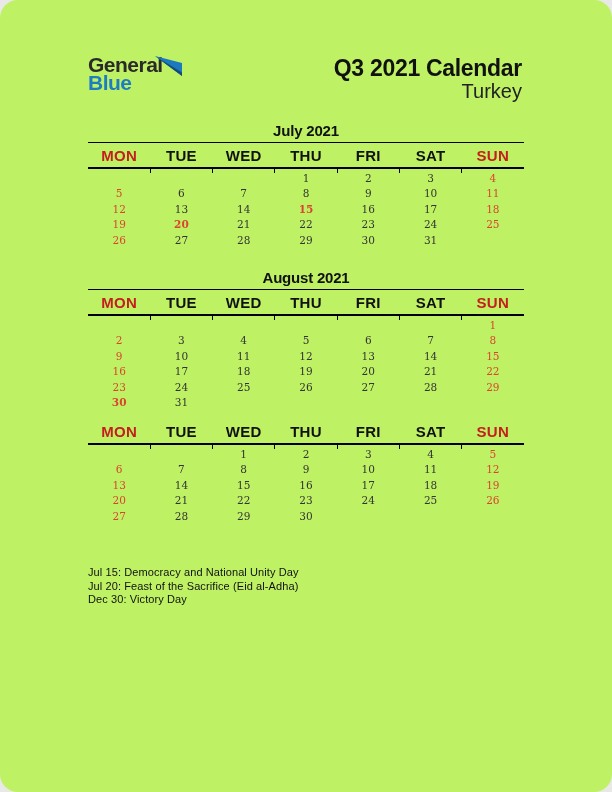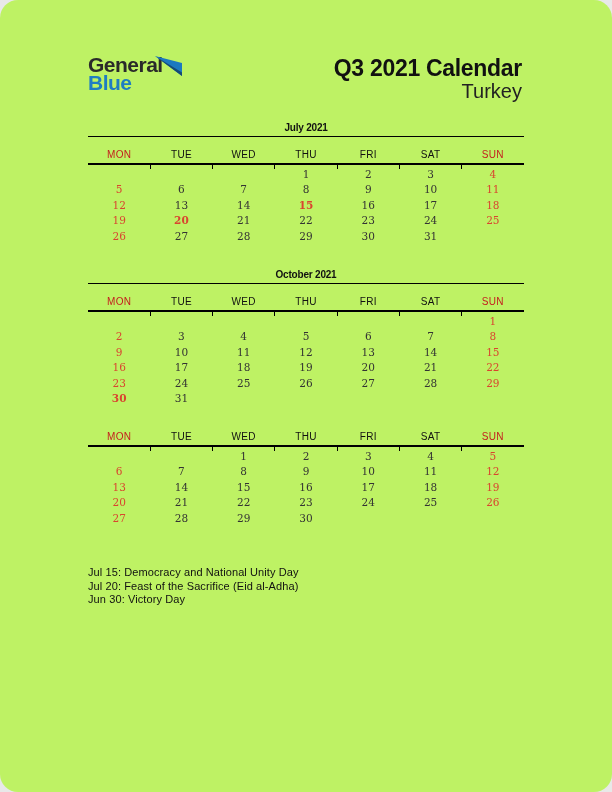--- a/index.html
+++ b/index.html
@@ -41,29 +41,29 @@
   
   .titleblock{position:absolute;top:56px;right:90px;text-align:right;}
   .titleblock .t1{font-size:23px;font-weight:700;color:#111;line-height:24px;letter-spacing:-0.3px;}
   .titleblock .t2{font-size:20px;font-weight:400;color:#222;line-height:20px;margin-top:1px;}
   
   .month{position:absolute;left:88px;width:436px;}
   .month-0{top:122px;}
   .month-1{top:269px;}
   .month-2{top:419px;}
   .m-title{
-    text-align:center;font-size:10px;font-weight:700;color:#111;
+    text-align:center;font-size:15px;font-weight:700;color:#111;
     padding-bottom:3px;border-bottom:1px solid var(--rule);letter-spacing:-0.2px;
   }
   .dow{
     display:grid;grid-template-columns:repeat(7,1fr);
     padding:4px 0 3px 0;border-bottom:2.5px solid var(--rule);
   }
   .dow span{
-    text-align:center;font-size:10px;font-weight:400;color:#111;letter-spacing:0.3px;margin-top:8px;
+    text-align:center;font-size:15px;font-weight:700;color:#111;letter-spacing:0.3px;
   }
   .dow span.red{color:var(--red-h);}
   .ticks{position:relative;height:0;}
   .ticks i{
     position:absolute;top:0;width:1px;height:4px;background:var(--rule);display:block;
   }
   .weeks{margin-top:2px;}
   .wrow{display:grid;grid-template-columns:repeat(7,1fr);height:15.4px;}
   .wrow span{
     text-align:center;font-family:"DejaVu Serif", serif;
@@ -156,21 +156,21 @@
             <span>27</span>
             <span>28</span>
             <span>29</span>
             <span>30</span>
             <span>31</span>
             <span></span>
           </div>
         </div>
       </div>
       <div class="month month-1">
-        <div class="m-title">October 2021</div>
+        <div class="m-title">August 2021</div>
         <div class="dow">
           <span class="red">MON</span>
           <span>TUE</span>
           <span>WED</span>
           <span>THU</span>
           <span>FRI</span>
           <span>SAT</span>
           <span class="red">SUN</span>
         </div>
         <div class="ticks">
@@ -302,16 +302,16 @@
             <span></span>
             <span></span>
           </div>
         </div>
       </div>
     </div>
 
   <div class="notes" id="notes">
       <div>Jul 15: Democracy and National Unity Day</div>
       <div>Jul 20: Feast of the Sacrifice (Eid al-Adha)</div>
-      <div>Jun 30: Victory Day</div>
+      <div>Dec 30: Victory Day</div>
     </div>
 
 </div>
 
 </body></html>

